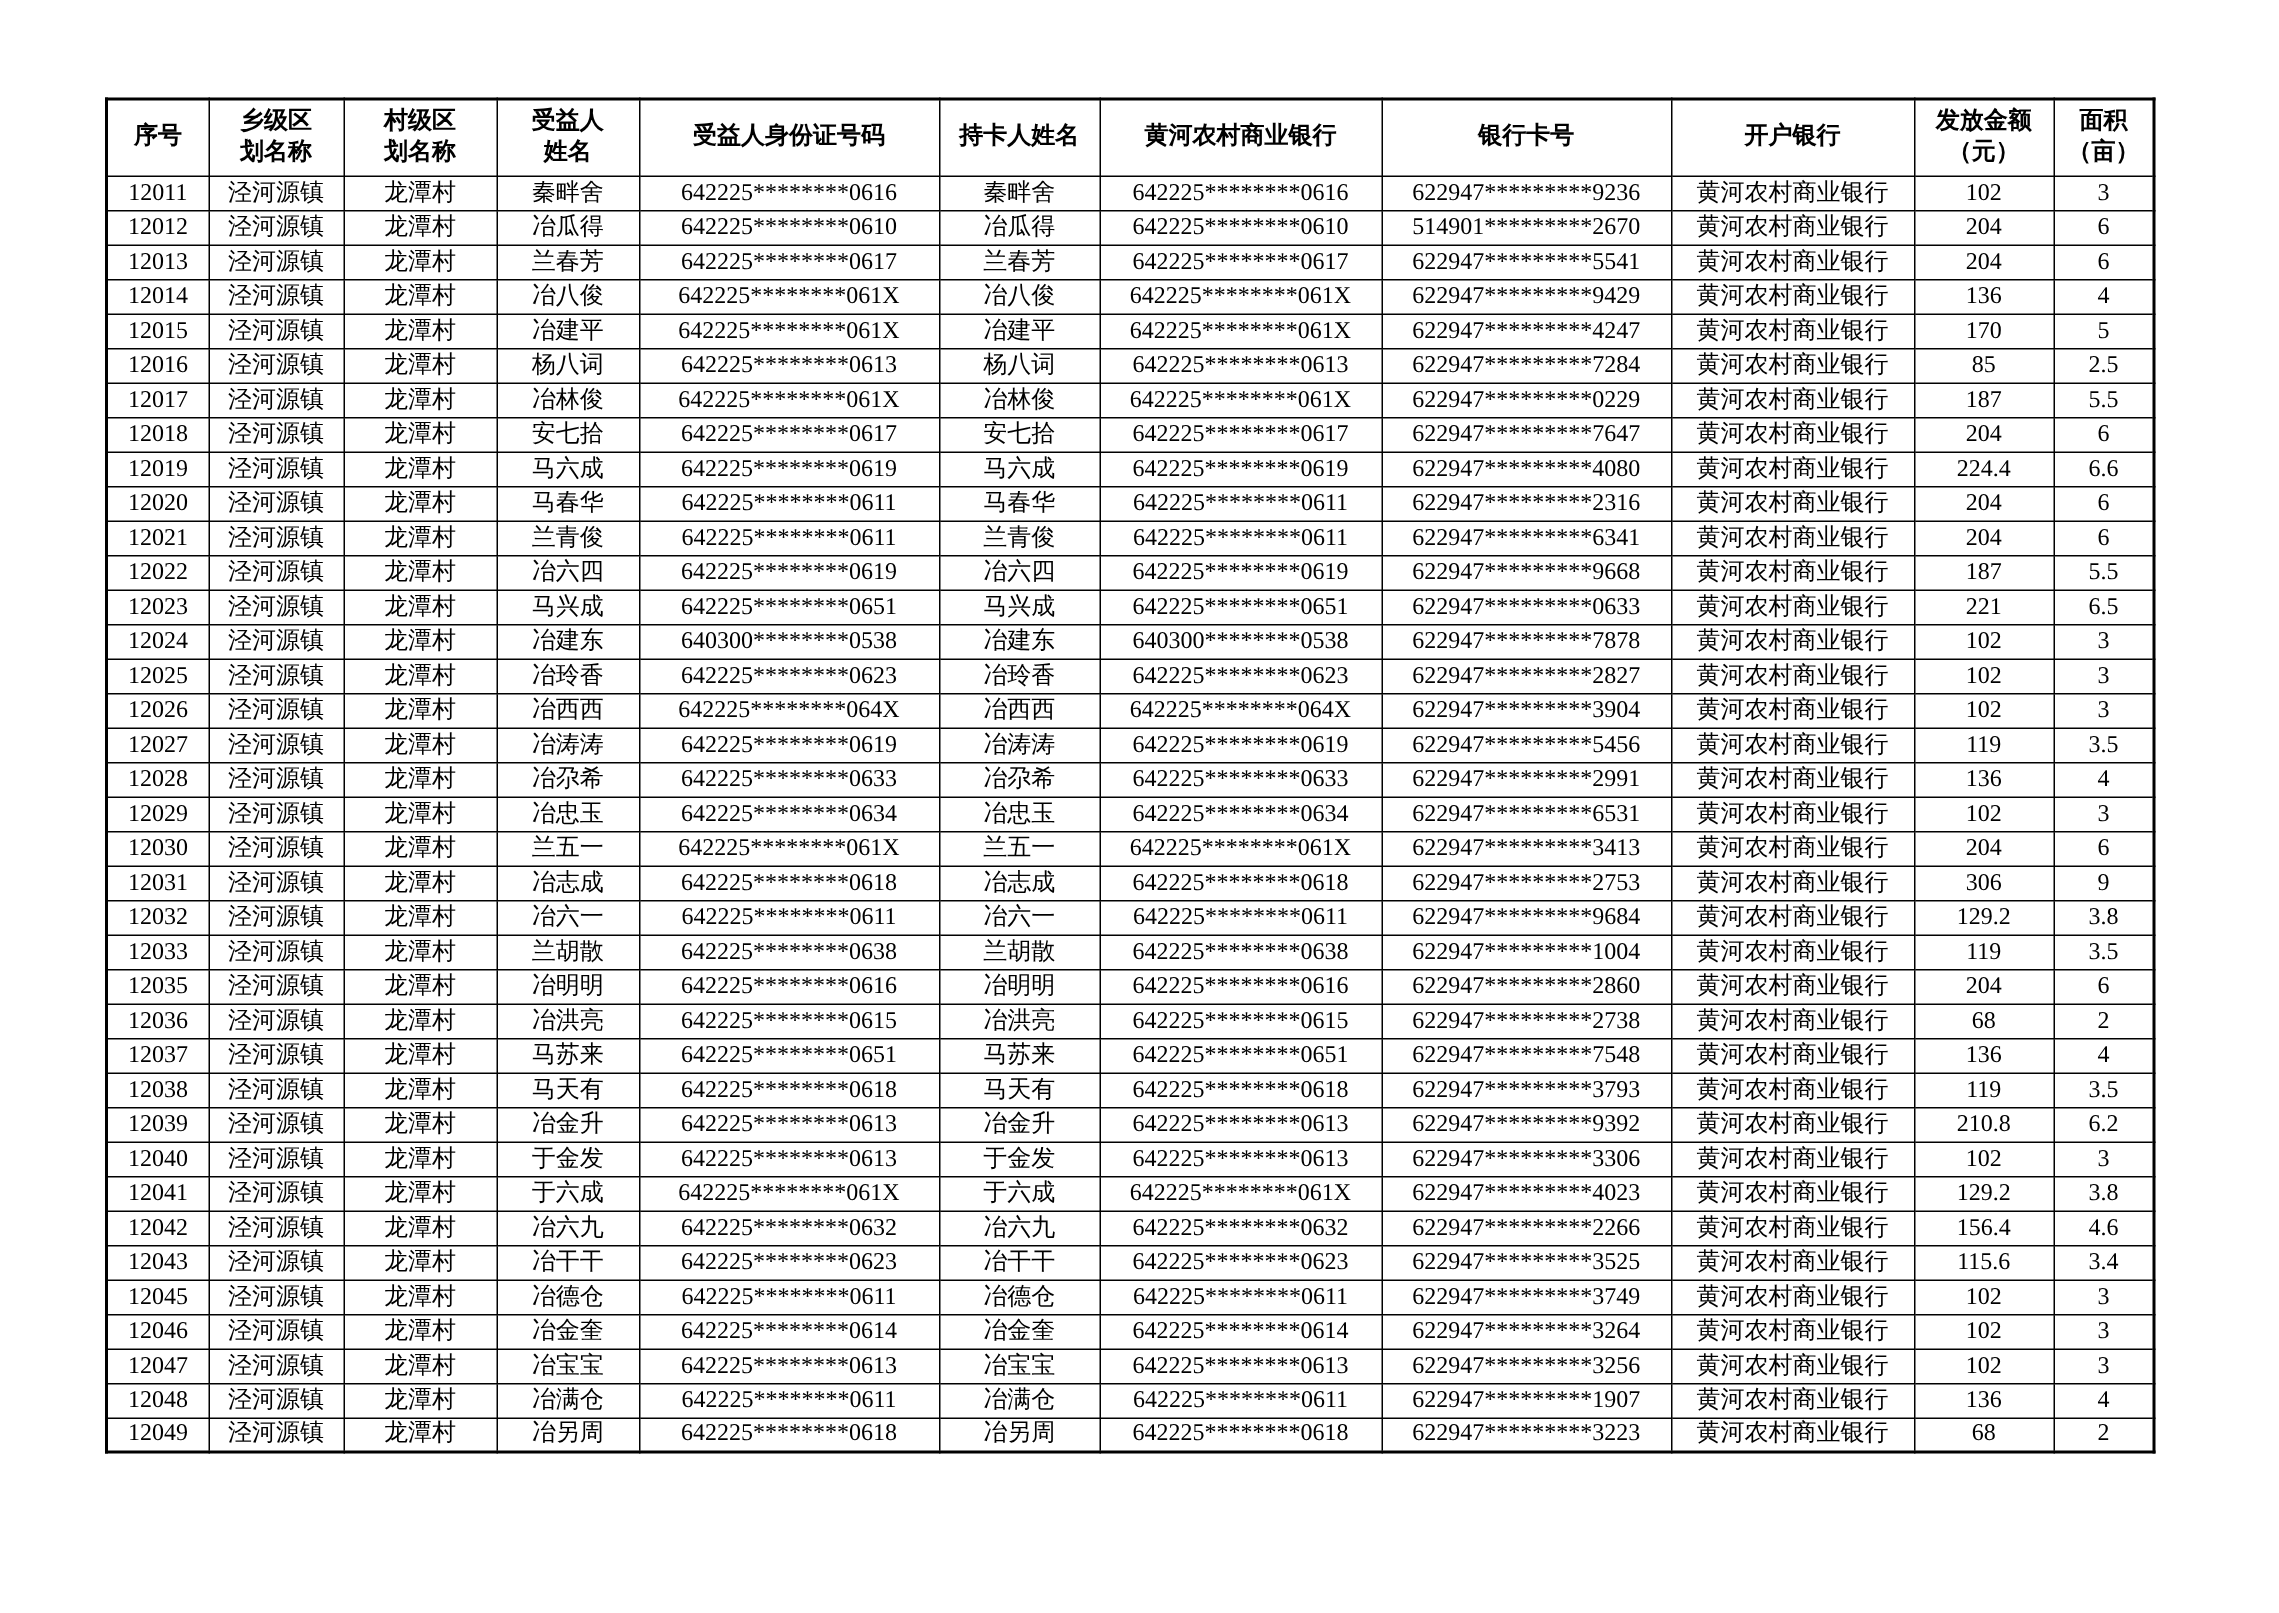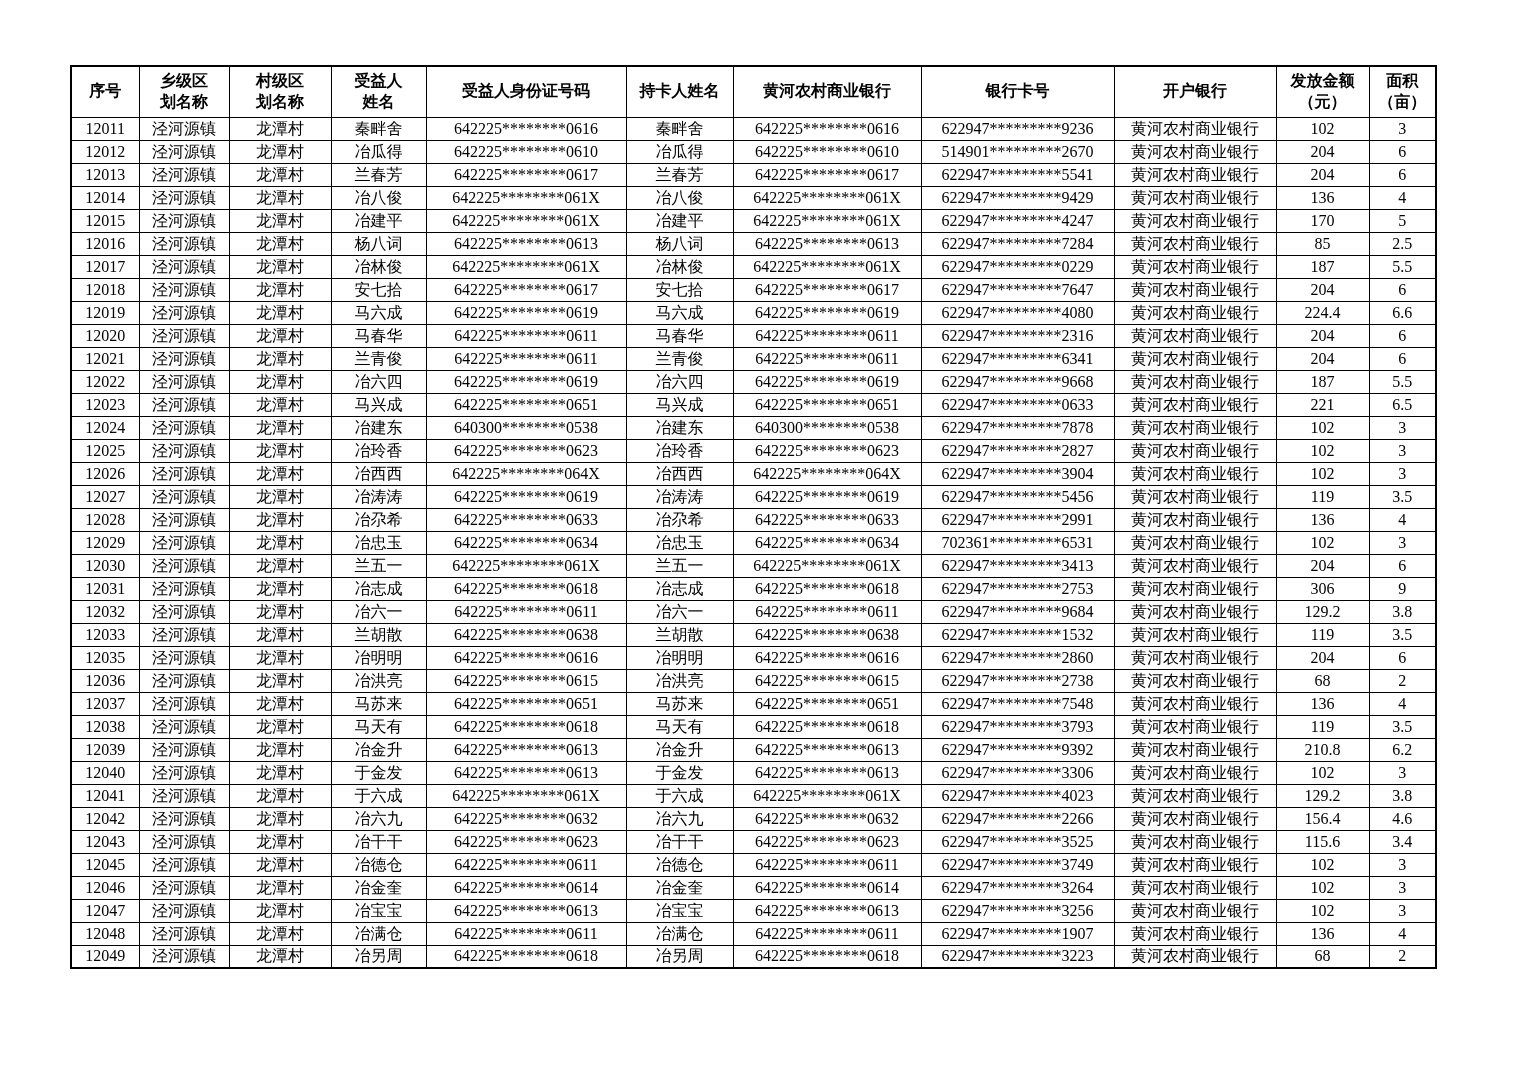--- a/index.html
+++ b/index.html
@@ -337,21 +337,21 @@
     <td>4</td>
   </tr>
         <tr class="data-row">
     <td>12029</td>
     <td>泾河源镇</td>
     <td>龙潭村</td>
     <td>冶忠玉</td>
     <td>642225********0634</td>
     <td>冶忠玉</td>
     <td>642225********0634</td>
-    <td>702361*********6531</td>
+    <td>622947*********6531</td>
     <td>黄河农村商业银行</td>
     <td>102</td>
     <td>3</td>
   </tr>
         <tr class="data-row">
     <td>12030</td>
     <td>泾河源镇</td>
     <td>龙潭村</td>
     <td>兰五一</td>
     <td>642225********061X</td>
@@ -389,21 +389,21 @@
     <td>3.8</td>
   </tr>
         <tr class="data-row">
     <td>12033</td>
     <td>泾河源镇</td>
     <td>龙潭村</td>
     <td>兰胡散</td>
     <td>642225********0638</td>
     <td>兰胡散</td>
     <td>642225********0638</td>
-    <td>622947*********1532</td>
+    <td>622947*********1004</td>
     <td>黄河农村商业银行</td>
     <td>119</td>
     <td>3.5</td>
   </tr>
         <tr class="data-row">
     <td>12035</td>
     <td>泾河源镇</td>
     <td>龙潭村</td>
     <td>冶明明</td>
     <td>642225********0616</td>

